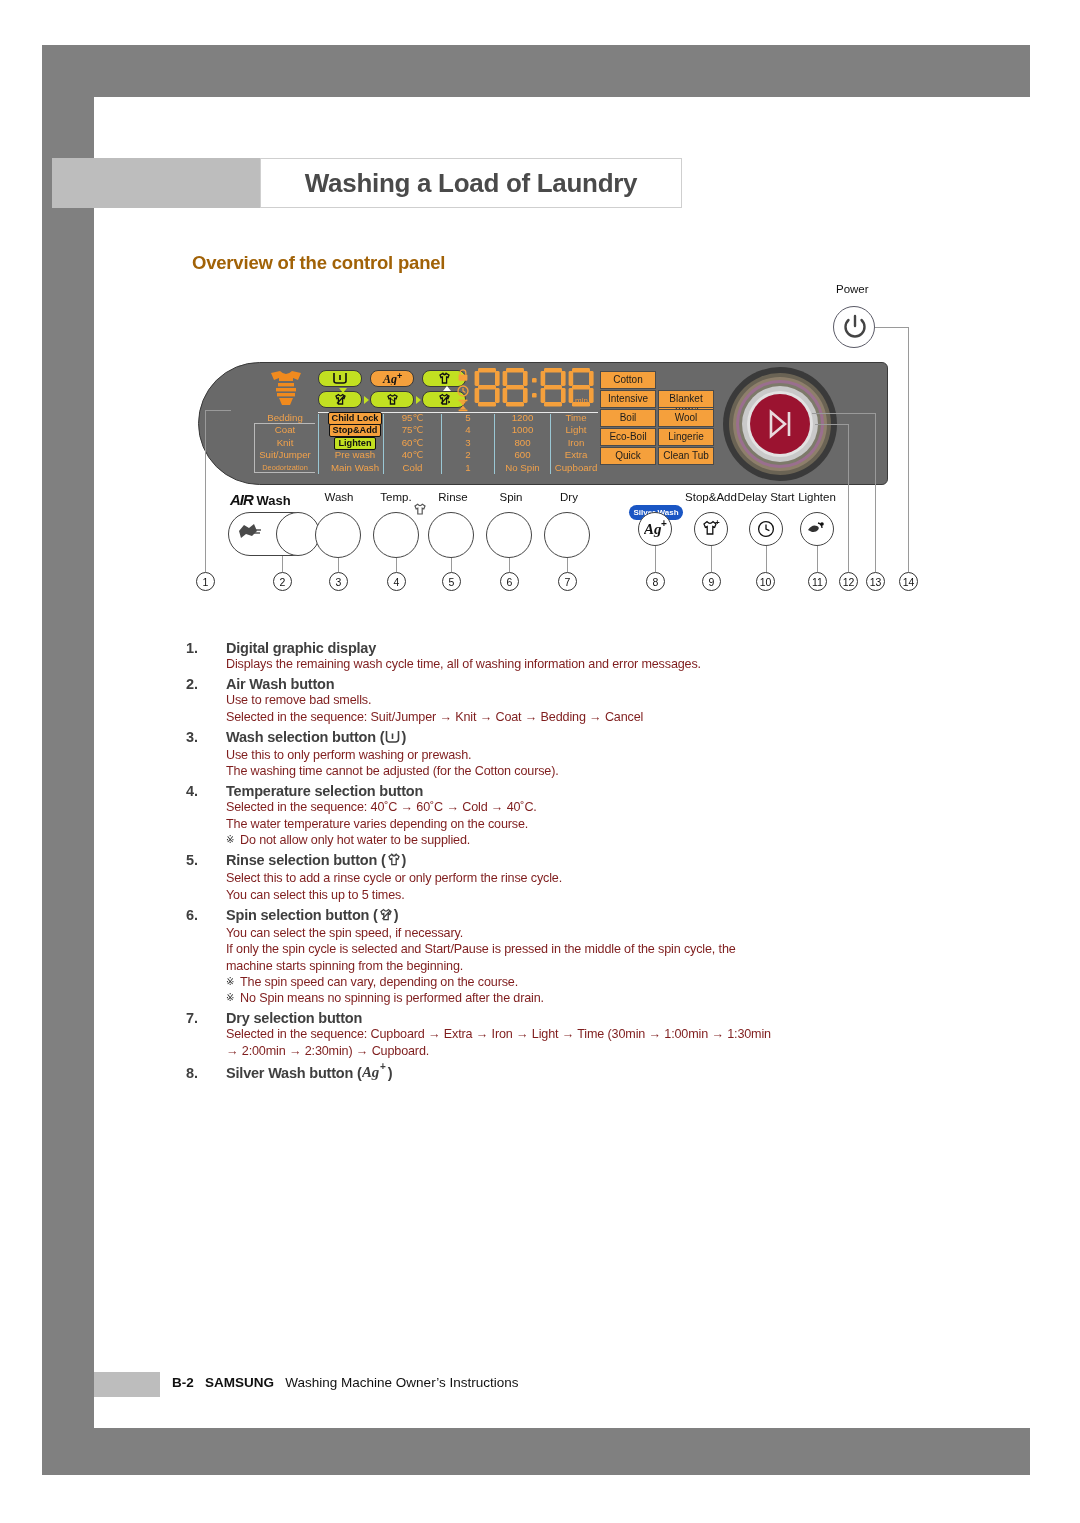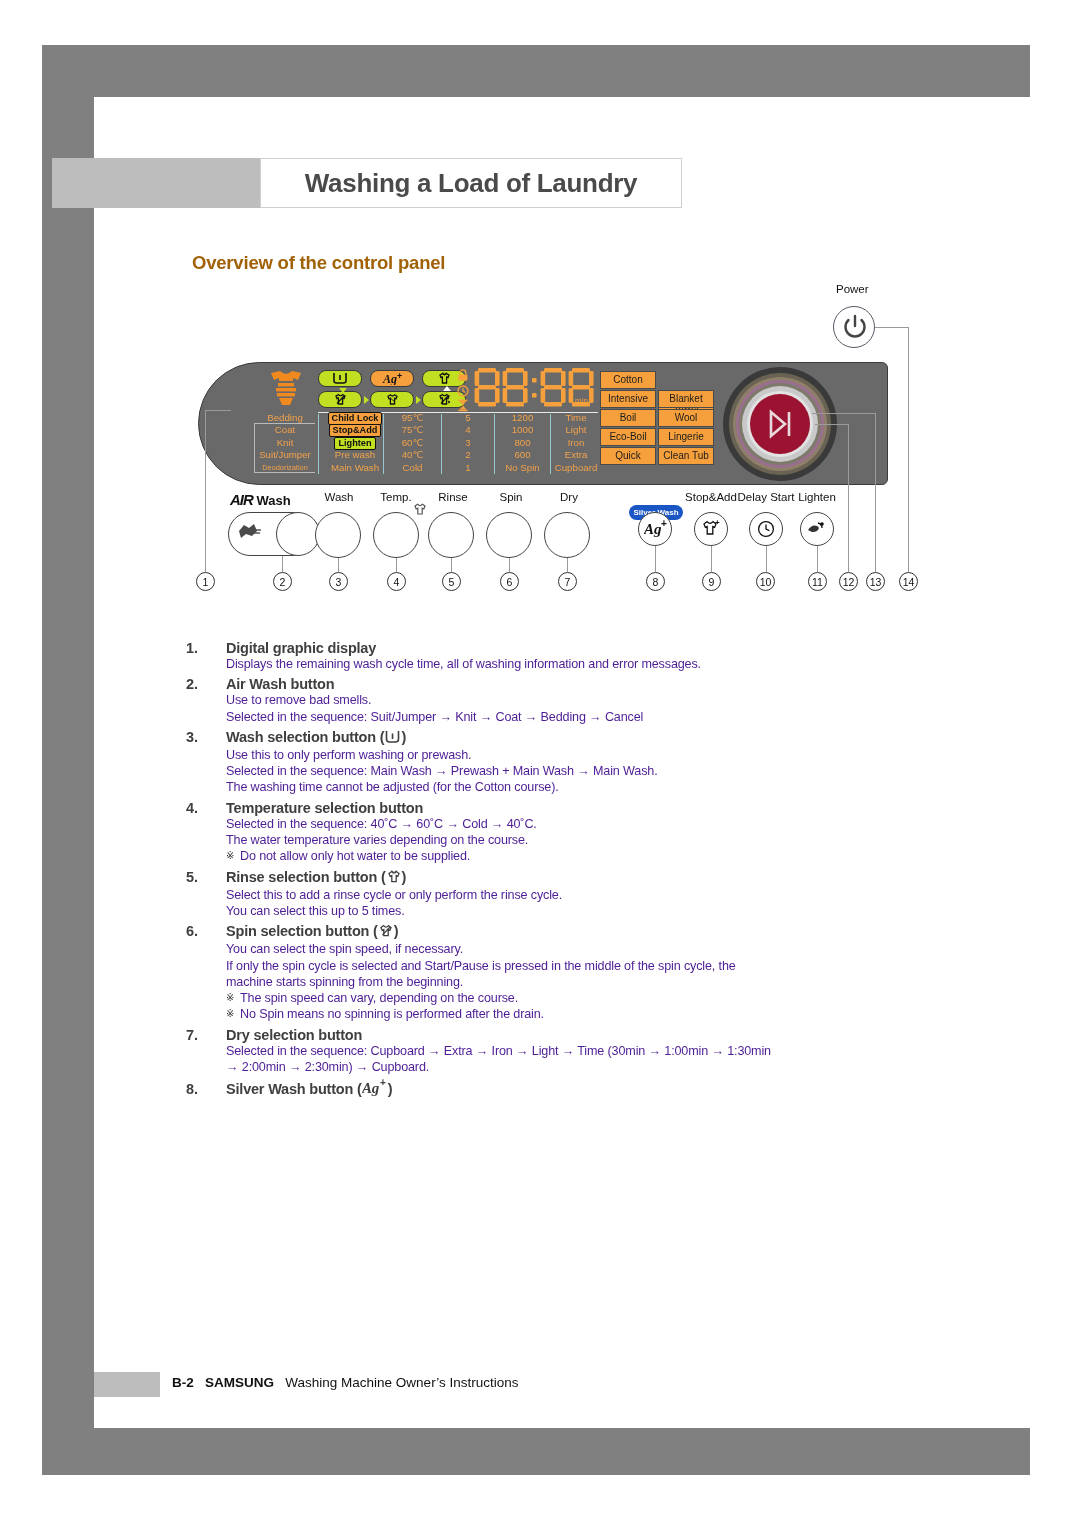--- a/index.html
+++ b/index.html
@@ -94,21 +94,21 @@
       display:flex;align-items:center;justify-content:center;}
 
   
   .list{position:absolute;left:186px;top:640px;width:760px;}
   .item{margin-bottom:4px;}
   .item-head{display:flex;align-items:baseline;}
   .item-num{width:40px;flex:0 0 40px;font-size:14.5px;font-weight:bold;color:#3f3f3f;}
   .item-title{font-size:14.5px;font-weight:bold;color:#3f3f3f;letter-spacing:-0.2px;}
   .item-title .gl{font-weight:normal;display:inline-block;vertical-align:-2px;}
   .item-body{margin-left:40px;}
-  .ln{font-size:12.6px;color:#4c1d95;line-height:16.3px;letter-spacing:-0.15px;white-space:nowrap;}
+  .ln{font-size:12.6px;color:#7f1d1d;line-height:16.3px;letter-spacing:-0.15px;white-space:nowrap;}
   .ln.note{text-indent:0;padding-left:14px;position:relative;}
   .ln.note::before{content:"\203B";position:absolute;left:0;font-size:10px;color:#333;}
   .ft-light{position:absolute;left:94px;top:1372px;width:66px;height:25px;background:#bdbdbd;}
   .ft-text{position:absolute;left:172px;top:1375px;font-size:13.5px;color:#111;white-space:nowrap;}
   .ft-text b{font-weight:bold;}
   .ft-page{font-weight:bold;}
 </style>
 </head>
 <body>
 
@@ -474,21 +474,20 @@
     <div class="item">
       <div class="item-head">
         <div class="item-num">3.</div>
         <div class="item-title"><span>Wash selection button (</span><span class="gl"><svg width="17" height="14" viewBox="0 0 17 14">
               <path d="M2.5 1 L2.5 9 Q2.5 12 5.5 12 L11.5 12 Q14.5 12 14.5 9 L14.5 1" stroke="#3f3f3f" stroke-width="1.6" fill="none"></path>
               <line x1="8.5" y1="3.5" x2="8.5" y2="9" stroke="#3f3f3f" stroke-width="1.6"></line>
             </svg></span><span>)</span></div>
       </div>
       <div class="item-body">
         <div class="ln">Use this to only perform washing or prewash.</div>
-        <div class="ln">Selected in the sequence: Main Wash → Prewash + Main Wash → Main Wash.</div>
         <div class="ln">The washing time cannot be adjusted (for the Cotton course).</div>
       </div>
     </div>
     <div class="item">
       <div class="item-head">
         <div class="item-num">4.</div>
         <div class="item-title"><span>Temperature selection button</span></div>
       </div>
       <div class="item-body">
         <div class="ln">Selected in the sequence: 40˚C → 60˚C → Cold → 40˚C.</div>

